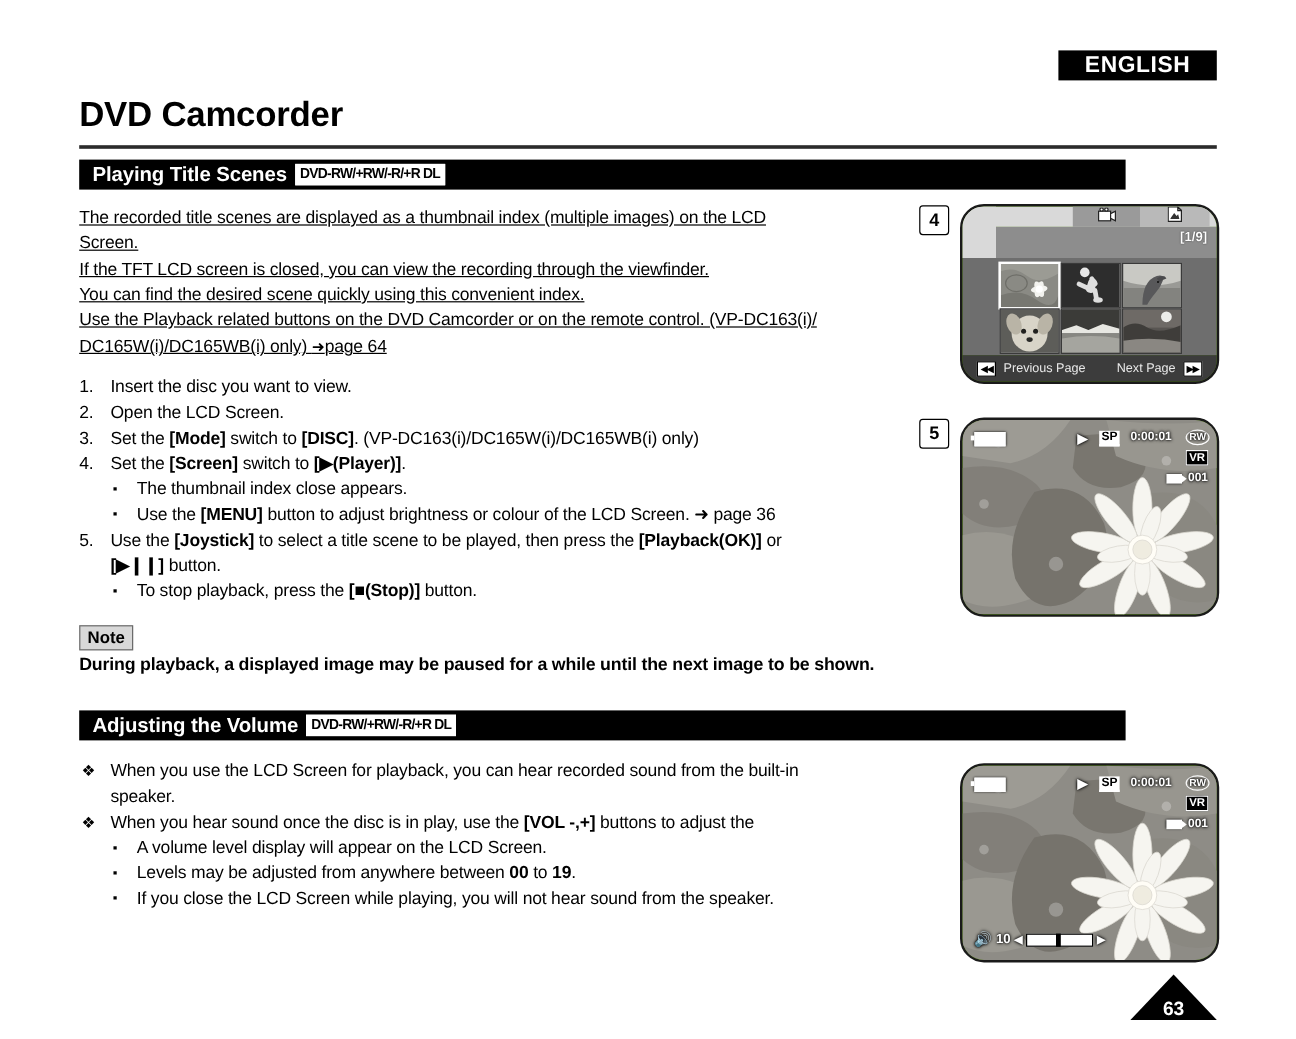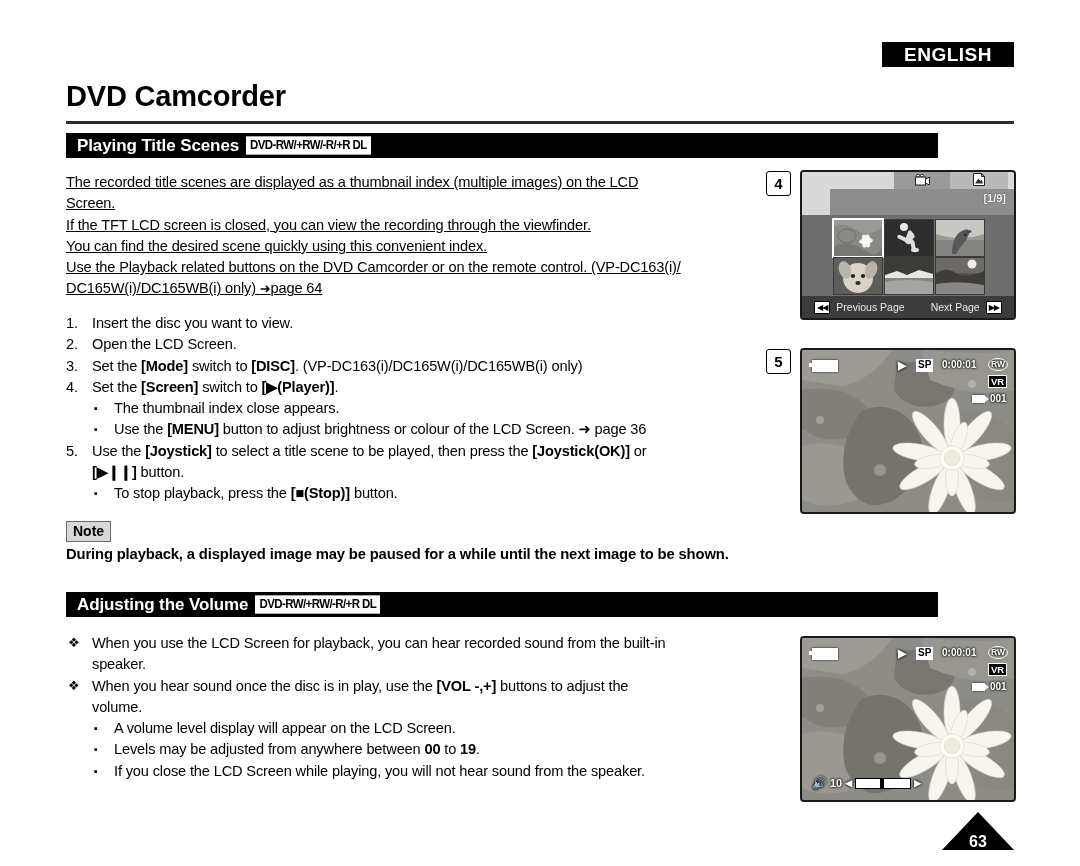--- a/index.html
+++ b/index.html
@@ -182,21 +182,21 @@
     display: flex;
     align-items: center;
     justify-content: center;
     background: #fff;
   }
 
   
   .lcd {
     position: absolute;
     border: 2.5px solid #1a1a1a;
-    border-radius: 4px;
+    border-radius: 20px;
     overflow: hidden;
     background: #4d7c0f;
   }
 
   
   #thumb-screen { left: 800px; top: 170px; width: 212px; height: 146px; }
   .thumb-topbar {
     position: absolute; left: 0; top: 0; width: 100%; height: 17px;
     background: #d9d9d9;
   }
@@ -339,35 +339,35 @@
   </div>
 </div>
 
 <div class="num-list" id="steps-root">
     <div class="li"><span class="marker">1.</span><span><span>Insert the disc you want to view.</span></span></div>
     <div class="li"><span class="marker">2.</span><span><span>Open the LCD Screen.</span></span></div>
     <div class="li"><span class="marker">3.</span><span><span>Set the </span><span class="b">[Mode]</span><span> switch to </span><span class="b">[DISC]</span><span>. (VP-DC163(i)/DC165W(i)/DC165WB(i) only)</span></span></div>
     <div class="li"><span class="marker">4.</span><span><span>Set the </span><span class="b">[Screen]</span><span> switch to </span><span class="b">[▶(Player)]</span><span>.</span></span></div>
     <div class="sub"><span class="sqbullet">▪</span><span><span>The thumbnail index close appears.</span></span></div>
     <div class="sub"><span class="sqbullet">▪</span><span><span>Use the </span><span class="b">[MENU]</span><span> button to adjust brightness or colour of the LCD Screen. ➜ page 36</span></span></div>
-    <div class="li"><span class="marker">5.</span><span><span>Use the </span><span class="b">[Joystick]</span><span> to select a title scene to be played, then press the </span><span class="b">[Joystick(OK)]</span><span> or</span></span><div><span class="b">[▶❙❙]</span><span> button.</span></div></div>
+    <div class="li"><span class="marker">5.</span><span><span>Use the </span><span class="b">[Joystick]</span><span> to select a title scene to be played, then press the </span><span class="b">[Playback(OK)]</span><span> or</span></span><div><span class="b">[▶❙❙]</span><span> button.</span></div></div>
     <div class="sub"><span class="sqbullet">▪</span><span><span>To stop playback, press the </span><span class="b">[■(Stop)]</span><span> button.</span></span></div>
   </div>
 
 <div class="note-tag">Note</div>
 <div class="note-text">During playback, a displayed image may be paused for a while until the next image to be shown.</div>
 
 <div class="section-bar" style="top:592px;">
   <span class="sec-title">Adjusting the Volume</span>
   <span class="disc-badge">DVD-RW/+RW/-R/+R DL</span>
 </div>
 
 <div class="diamond-list" id="vol-root">
     <div class="dli"><span class="dmarker">❖</span><span><span>When you use the LCD Screen for playback, you can hear recorded sound from the built-in</span></span><div><span>speaker.</span></div></div>
-    <div class="dli"><span class="dmarker">❖</span><span><span>When you hear sound once the disc is in play, use the </span><span class="b">[VOL -,+]</span><span> buttons to adjust the</span></span><div><span>volume.</span></div></div>
+    <div class="dli"><span class="dmarker">❖</span><span><span>When you hear sound once the disc is in play, use the </span><span class="b">[VOL -,+]</span><span> buttons to adjust the</span></span></div>
     <div class="sub"><span class="sqbullet">▪</span><span><span>A volume level display will appear on the LCD Screen.</span></span></div>
     <div class="sub"><span class="sqbullet">▪</span><span><span>Levels may be adjusted from anywhere between </span><span class="b">00</span><span> to </span><span class="b">19</span><span>.</span></span></div>
     <div class="sub"><span class="sqbullet">▪</span><span><span>If you close the LCD Screen while playing, you will not hear sound from the speaker.</span></span></div>
   </div>
 
 <div class="step-box" style="left:766px; top:171px;">4</div>
 <div class="step-box" style="left:766px; top:349px;">5</div>
 
 <div class="lcd" id="thumb-screen">
   <div class="thumb-headband"></div>

